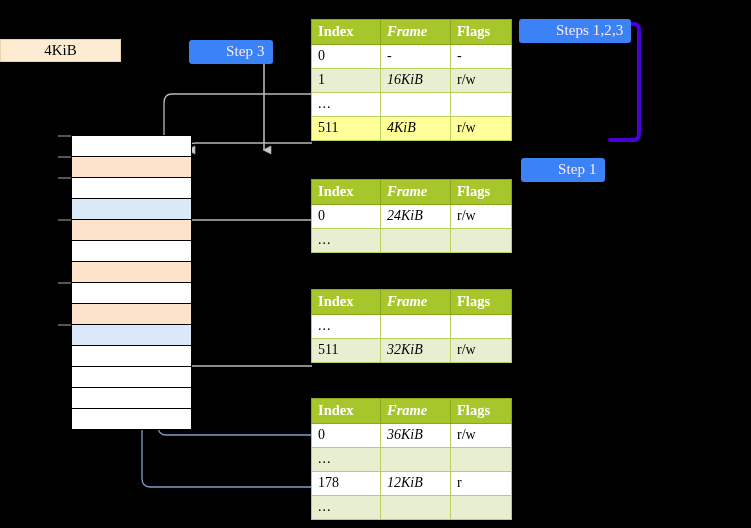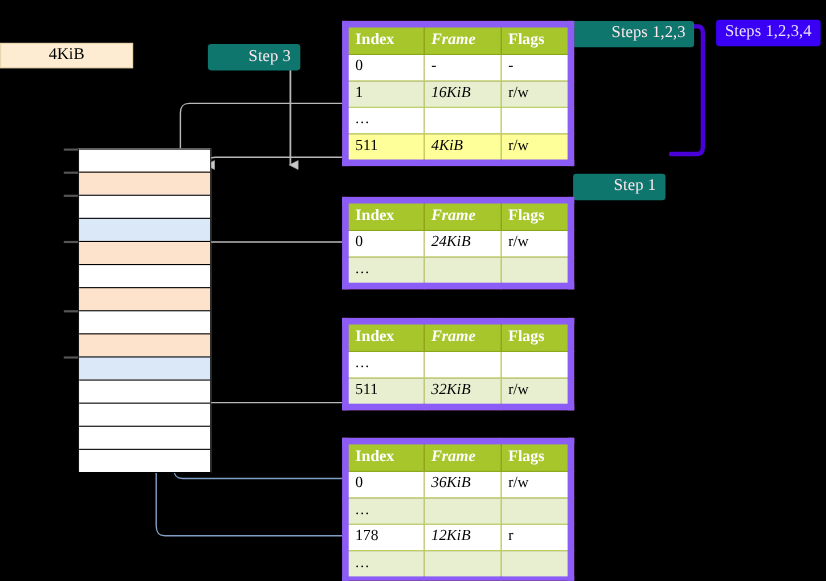--- a/index.html
+++ b/index.html
@@ -14,39 +14,39 @@
   .badge{
     position:absolute;
     font-family:"Liberation Serif",serif;
     font-size:15px;
     line-height:1;
     padding:4px 8px 5px 8px;
     border-radius:3px;
     white-space:nowrap;
     letter-spacing:0.1px;
   }
-  .badge.red{background:#0f766e;color:#ffe9ef;padding-left:37px;}
+  .badge.red{background:#3b82f6;color:#ffe9ef;padding-left:37px;}
   .badge.blue{background:#3a00f5;color:#e8e1ff;}
 
   
   .sizebox{
     position:absolute;
     background:#fdecd2;
     border:1px solid #e8d5ae;
     font-size:15px;
     display:flex;align-items:center;justify-content:center;
     color:#000;
   }
 
   
   .ptable{
     position:absolute;
     border-collapse:collapse;
-    border:6px solid #8b5cf6;
-    background:#7f1d1d;
+    border:1px solid #8b5cf6;
+    background:#c4b5fd;
     font-size:14px;
     table-layout:fixed;
   }
   .ptable th{
     background:#a6c62c;
     color:#ffffff;
     font-weight:bold;
     text-align:left;
     padding:3px 6px 4px 6px;
     border:1px solid #8ba81c;
@@ -161,21 +161,20 @@
     </div>
 
   <div class="sizebox" style="left:0px;top:39px;width:119px;height:21px;">
     <span>4KiB</span>
   </div>
 
   <div class="badge red" style="left:189px;top:40px;">Step 3</div>
 
   <div class="badge red" style="left:519px;top:19px;">Steps 1,2,3</div>
 
-  <div class="badge blue" style="left:651px;top:18px;">Steps 1,2,3,4</div>
 
   <div class="badge red" style="left:521px;top:158px;">Step 1</div>
 
   <table class="ptable" id="tbl0" style="left:311px;top:19px;width:169px;">
       <thead>
         <tr>
           <th class="col-i">Index</th>
           <th class="col-f">Frame</th>
           <th class="col-g">Flags</th>
         </tr>

